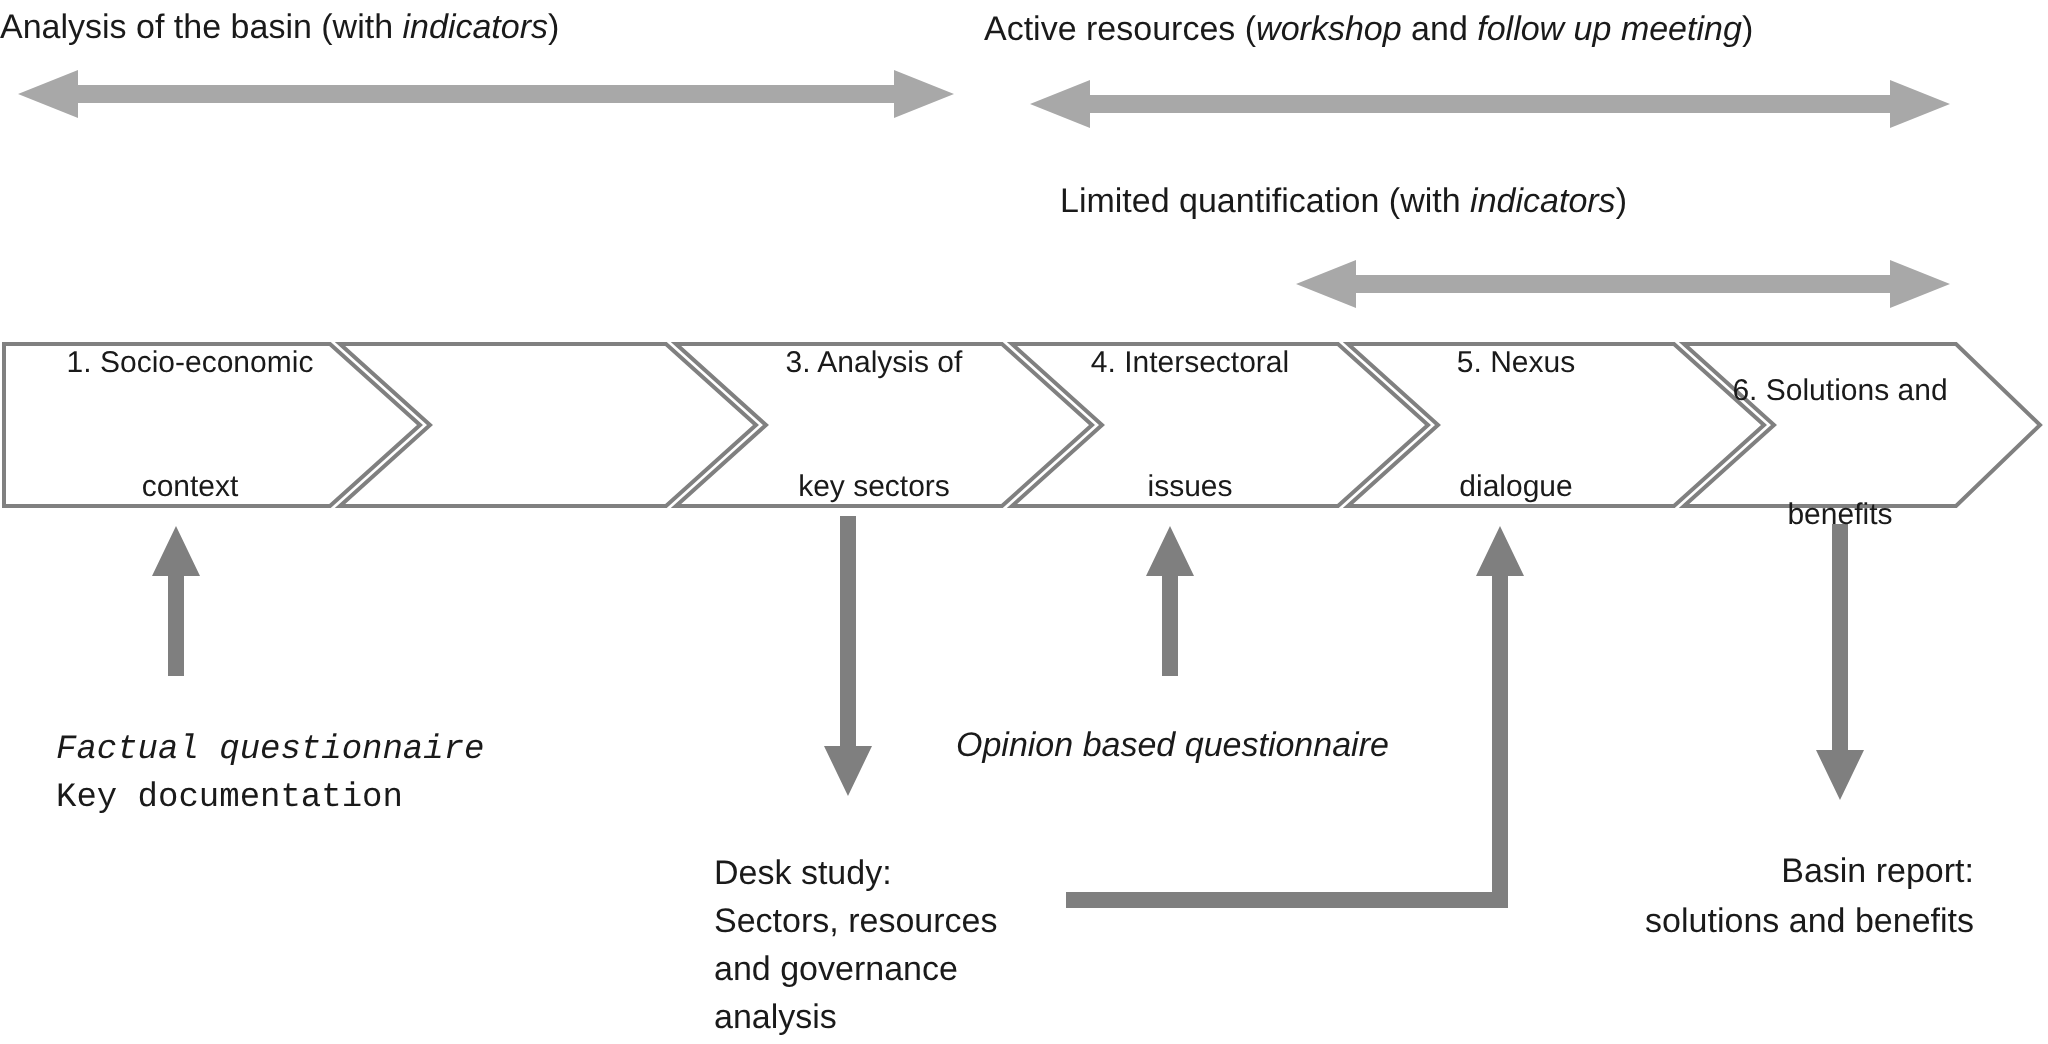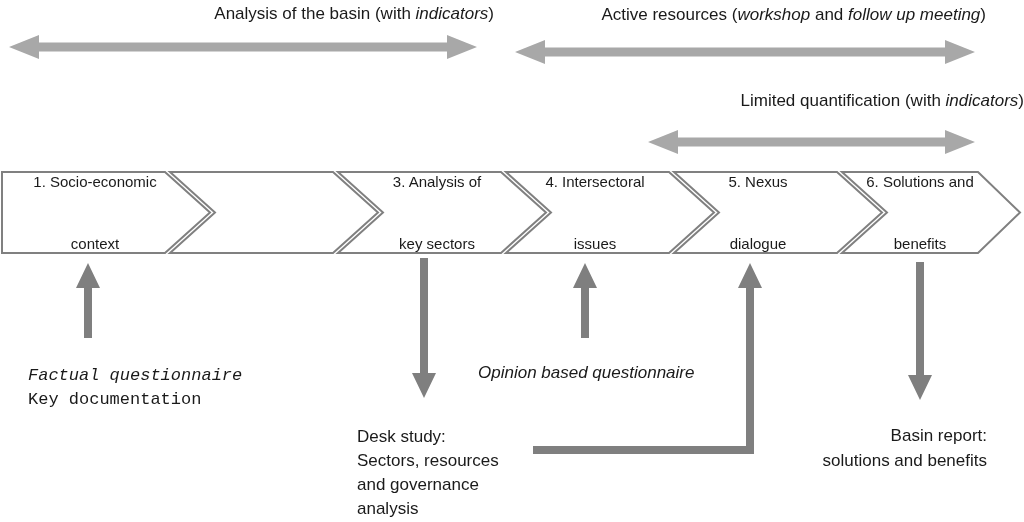--- a/index.html
+++ b/index.html
@@ -7,21 +7,21 @@
     position: relative;
     width: 1024px;
     height: 522px;
     background: #ffffff;
     font-family: "Liberation Sans", sans-serif;
     color: #1a1a1a;
     overflow: hidden;
   }
   #shapes { position: absolute; left: 0; top: 0; width: 1024px; height: 522px; }
   .label { position: absolute; white-space: nowrap; }
-  .phase-label { font-size: 17px; text-align: right; }
+  .phase-label { font-size: 17px; text-align: left; }
   .it { font-style: italic; }
   .step-label {
     position: absolute;
     top: 172px;
     height: 81px;
     display: flex;
     flex-direction: column;
     justify-content: space-between;
     text-align: center;
     font-size: 15px;
@@ -78,21 +78,21 @@
     <span>key sectors</span>
   </div>
   <div class="step-label" style="left:510px; width:170px;">
     <span>4. Intersectoral</span>
     <span>issues</span>
   </div>
   <div class="step-label" style="left:673px; width:170px;">
     <span>5. Nexus</span>
     <span>dialogue</span>
   </div>
-  <div class="step-label" style="left:835px; width:170px;">
+  <div class="step-label" style="left:835px; width:170px;margin-top:14px;">
     <span>6. Solutions and</span>
     <span>benefits</span>
   </div>
 
   <div class="label annot" style="left:28px; top:364px;font-family:Liberation Mono, monospace;">
     <span class="it">Factual questionnaire</span>
     <span>Key documentation</span>
   </div>
   <div class="label annot it" style="left:478px; top:361px;">
     <span>Opinion based questionnaire</span>

